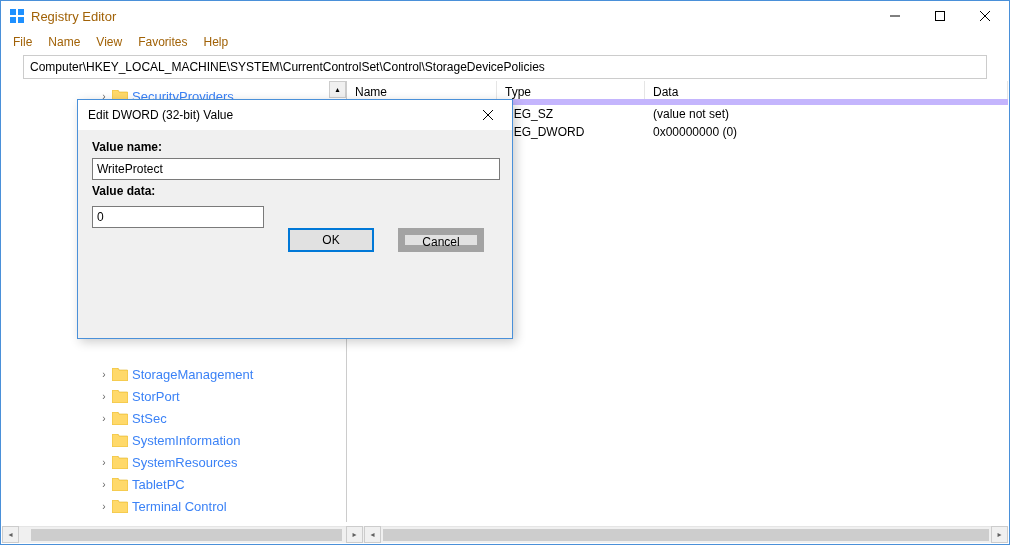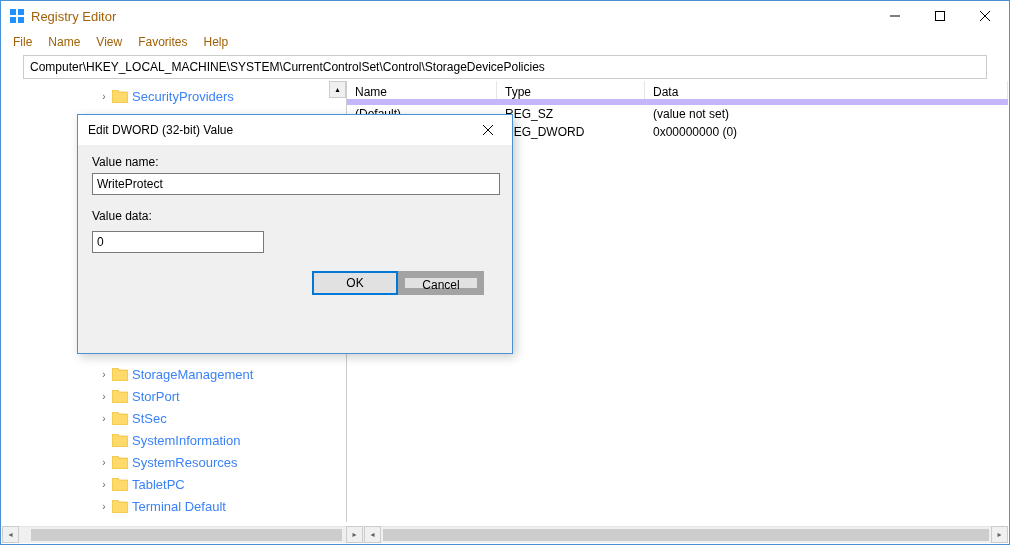--- a/index.html
+++ b/index.html
@@ -38,36 +38,36 @@
     .list-row { height: 18px; display: flex; align-items: center; font-size: 12px; padding: 2px 0; }
     .list-row .cell { padding: 0 8px; white-space: nowrap; overflow: hidden; }
 
     
     .hscroll { position: absolute; bottom: 1px; left: 1px; right: 1px; height: 17px; background: #f0f0f0; display: flex; }
     .hscroll .sb-btn { width: 17px; height: 17px; background: #f0f0f0; border: 1px solid #ccc; display: flex; align-items: center; justify-content: center; font-size: 8px; color: #606060; }
     .hscroll .sb-track { flex: 1; background: #f0f0f0; position: relative; border-top: 1px solid #e5e5e5; }
     .hscroll .sb-thumb { position: absolute; top: 2px; bottom: 2px; background: #cdcdcd; }
 
     
-    .dialog { position: absolute; left: 76px; top: 113px; width: 436px; height: 240px; background: #f0f0f0; border: 1px solid #4a90d9; box-shadow: 3px 3px 10px rgba(0,0,0,0.2); z-index: 10; }
+    .dialog { position: absolute; left: 76px; top: 98px; width: 436px; height: 240px; background: #f0f0f0; border: 1px solid #4a90d9; box-shadow: 3px 3px 10px rgba(0,0,0,0.2); z-index: 10; }
     .dialog-titlebar { height: 30px; background: #fff; display: flex; align-items: center; padding: 0 2px 0 10px; }
     .dialog-titlebar .dtitle { font-size: 12px; flex: 1; }
     .dialog-titlebar .dclose { width: 45px; height: 28px; display: flex; align-items: center; justify-content: center; }
     .dialog-body { padding: 10px 14px; font-size: 12px; }
-    .dlabel { margin-bottom: 4px; }
+    .dlabel { margin-bottom: 4px; font-weight: bold; }
     .dinput { width: 408px; height: 22px; border: 1px solid #7a7a7a; padding: 2px 4px; font-size: 12px; background: #fff; }
-    .drow2 { display: flex; margin-top: 14px; gap: 28px; }
+    .drow2 { display: flex; margin-top: 4px; gap: 28px; }
     .drow2 .left { }
     .drow2 .left .dinput2 { width: 172px; height: 22px; border: 1px solid #7a7a7a; padding: 2px 4px; font-size: 12px; background: #fff; margin-top: 4px; }
     .drow2 .right fieldset { border: 1px solid #d0d0d0; padding: 6px 10px 10px; }
     .drow2 .right legend { font-size: 12px; padding: 0 4px; }
     .radio-row { display: flex; align-items: center; gap: 4px; margin: 4px 0; font-size: 12px; }
     .radio-row .rcircle { width: 13px; height: 13px; border: 1px solid #333; border-radius: 50%; display: flex; align-items: center; justify-content: center; }
     .radio-row .rcircle.checked::after { content: ''; width: 7px; height: 7px; background: #333; border-radius: 50%; }
-    .dialog-buttons { display: flex; justify-content: flex-end; gap: 0; padding: 0 14px; margin-top: 18px; }
+    .dialog-buttons { display: flex; justify-content: flex-end; gap: 24px; padding: 0 14px; }
     .dbtn { width: 86px; height: 24px; border: 7px solid #a3a3a3; background: #e1e1e1; font-size: 12px; }
     .dbtn.primary { border: 2px solid #0078d7; }
 
     svg.folder-svg { display: block; }
   </style>
 </head>
 <body>
 
 <div class="titlebar">
   <span class="app-icon">
@@ -179,21 +179,21 @@
           </span>
           <span class="label">TabletPC</span>
         </div>
         <div class="tree-node">
           <span class="chev">›</span>
           <span class="folder-icon">
             <svg class="folder-svg" width="16" height="13" viewBox="0 0 16 13">
               <path d="M0 2 L0 12 Q0 13 1 13 L15 13 Q16 13 16 12 L16 3 Q16 2 15 2 L7 2 L6 0 L1 0 Q0 0 0 1 Z" fill="#ffd96a" stroke="#d9a400" stroke-width="0.5"></path>
             </svg>
           </span>
-          <span class="label">Terminal Default</span>
+          <span class="label">Terminal Control</span>
         </div>
         <div class="tree-node">
           <span class="folder-icon">
             <svg class="folder-svg" width="16" height="13" viewBox="0 0 16 13">
               <path d="M0 2 L0 12 Q0 13 1 13 L15 13 Q16 13 16 12 L16 3 Q16 2 15 2 L7 2 L6 0 L1 0 Q0 0 0 1 Z" fill="#ffd96a" stroke="#d9a400" stroke-width="0.5"></path>
             </svg>
           </span>
           <span class="label">TimeZoneInformation</span>
         </div>
       </div>

